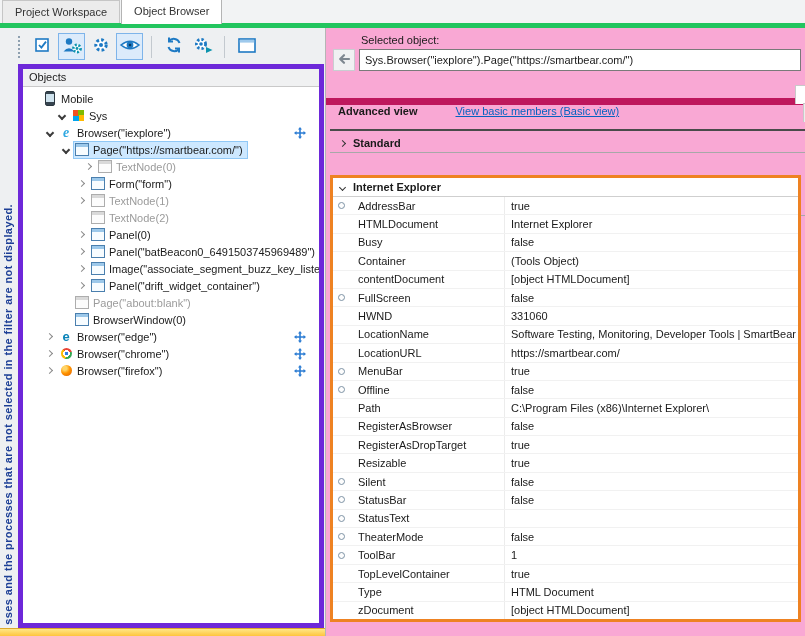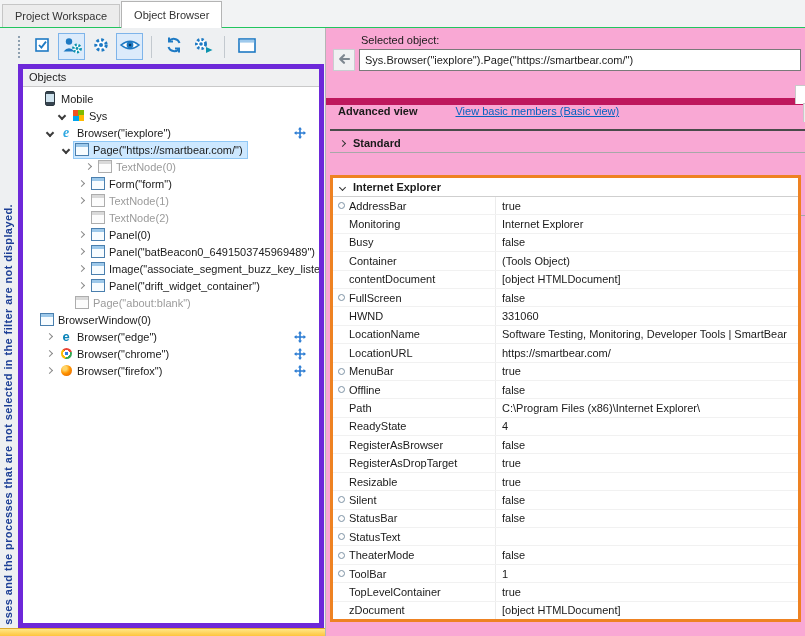--- a/index.html
+++ b/index.html
@@ -2,21 +2,21 @@
 <html><head>
 <meta charset="utf-8">
 <style>
   * { margin:0; padding:0; box-sizing:border-box; }
   html,body { background:#ddd; }
   #app { position:relative; width:805px; height:636px; background:#fff;
          font-family:"Liberation Sans",sans-serif; font-size:11px; color:#1a1a1a; overflow:hidden; }
 
   
   .tabstrip { position:absolute; top:0; left:0; right:0; height:28px; background:#f2f3f4;
-              border-bottom:1px solid #22c55e; display:flex; align-items:flex-end; padding-left:2px; }
+              border-bottom:5px solid #22c55e; display:flex; align-items:flex-end; padding-left:2px; }
   .dtab { height:23px; line-height:22px; padding:0 12px; background:#ececec; border:1px solid #c6c6c6;
           border-bottom:none; margin-right:1px; color:#333; cursor:default; }
   .dtab.active { background:#fff; height:27px; line-height:26px; margin-bottom:-1px; border-color:#b4b4b4; }
 
   
   .left-region { position:absolute; left:0; top:28px; width:325px; height:600px; background:#eef0f2; }
   .side-strip { position:absolute; left:0; top:0; width:17px; height:600px; }
   .vtext { position:absolute; left:2px; bottom:3px; writing-mode:vertical-rl; transform:rotate(180deg);
            color:#1d3f96; font-weight:bold; letter-spacing:.4px; white-space:nowrap; }
 
@@ -97,21 +97,21 @@
   .orange-box { position:absolute; left:4px; top:147px; width:471px; height:447px;
                 border:3px solid #ee8222; background:#fff; display:flex; flex-direction:column; }
   .ie-header { height:19px; flex:none; display:flex; align-items:center; gap:6px; padding-left:5px;
                font-weight:bold; border-bottom:1px solid #cfcfcf; }
   .prop-grid { flex:1; display:flex; flex-direction:column; }
   .prow { flex:1; display:flex; align-items:center; border-bottom:1px solid #f1f1f1; }
   .prow:last-child { border-bottom:none; }
   .p-marker { width:16px; flex:none; display:flex; justify-content:center; }
   .p-marker.on::before { content:""; width:5px; height:5px; border-radius:50%;
       border:1px solid #7d93a5; background:#fdfdfd; }
-  .p-name { width:146px; flex:none; white-space:nowrap; overflow:hidden; }
+  .p-name { width:146px; flex:none; white-space:nowrap; overflow:hidden;margin-left:9px; }
   .p-value { flex:1; align-self:stretch; display:flex; align-items:center; padding-left:6px;
              border-left:1px solid #ececec; white-space:nowrap; overflow:hidden; }
 </style>
 </head>
 <body>
 
 <div id="app">
 
   <div class="tabstrip">
     <div class="dtab">Project Workspace</div>
@@ -295,21 +295,21 @@
 
   </div>
           <div class="trow dim" style="padding-left: 35px;">
     <span class="expander"></span>
     <span class="trow-content">
       <span class="tico i-page"></span>
       <span class="tlabel">Page("about:blank")</span>
     </span>
 
   </div>
-          <div class="trow" style="">
+          <div class="trow" style="padding-left: 35px;">
     <span class="expander"></span>
     <span class="trow-content">
       <span class="tico i-bwindow"></span>
       <span class="tlabel">BrowserWindow(0)</span>
     </span>
 
   </div>
           <div class="trow" style="padding-left: 19px;">
     <span class="expander collapsed"></span>
     <span class="trow-content">
@@ -388,21 +388,21 @@
         <span class="sec-label">Internet Explorer</span>
       </div>
       <div class="prop-grid">
           <div class="prow">
     <span class="p-marker on"></span>
     <span class="p-name">AddressBar</span>
     <span class="p-value">true</span>
   </div>
           <div class="prow">
     <span class="p-marker"></span>
-    <span class="p-name">Monitoring</span>
+    <span class="p-name">HTMLDocument</span>
     <span class="p-value">Internet Explorer</span>
   </div>
           <div class="prow">
     <span class="p-marker"></span>
     <span class="p-name">Busy</span>
     <span class="p-value">false</span>
   </div>
           <div class="prow">
     <span class="p-marker"></span>
     <span class="p-name">Container</span>
@@ -443,25 +443,20 @@
     <span class="p-name">Offline</span>
     <span class="p-value">false</span>
   </div>
           <div class="prow">
     <span class="p-marker"></span>
     <span class="p-name">Path</span>
     <span class="p-value">C:\Program Files (x86)\Internet Explorer\</span>
   </div>
           <div class="prow">
     <span class="p-marker"></span>
-    <span class="p-name">ReadyState</span>
-    <span class="p-value">4</span>
-  </div>
-          <div class="prow">
-    <span class="p-marker"></span>
     <span class="p-name">RegisterAsBrowser</span>
     <span class="p-value">false</span>
   </div>
           <div class="prow">
     <span class="p-marker"></span>
     <span class="p-name">RegisterAsDropTarget</span>
     <span class="p-value">true</span>
   </div>
           <div class="prow">
     <span class="p-marker"></span>
@@ -493,20 +488,25 @@
     <span class="p-name">ToolBar</span>
     <span class="p-value">1</span>
   </div>
           <div class="prow">
     <span class="p-marker"></span>
     <span class="p-name">TopLevelContainer</span>
     <span class="p-value">true</span>
   </div>
           <div class="prow">
     <span class="p-marker"></span>
+    <span class="p-name">Type</span>
+    <span class="p-value">HTML Document</span>
+  </div>
+          <div class="prow">
+    <span class="p-marker"></span>
     <span class="p-name">zDocument</span>
     <span class="p-value">[object HTMLDocument]</span>
   </div>
         </div>
     </div>
   </div>
 
 </div>
 
 </body></html>

